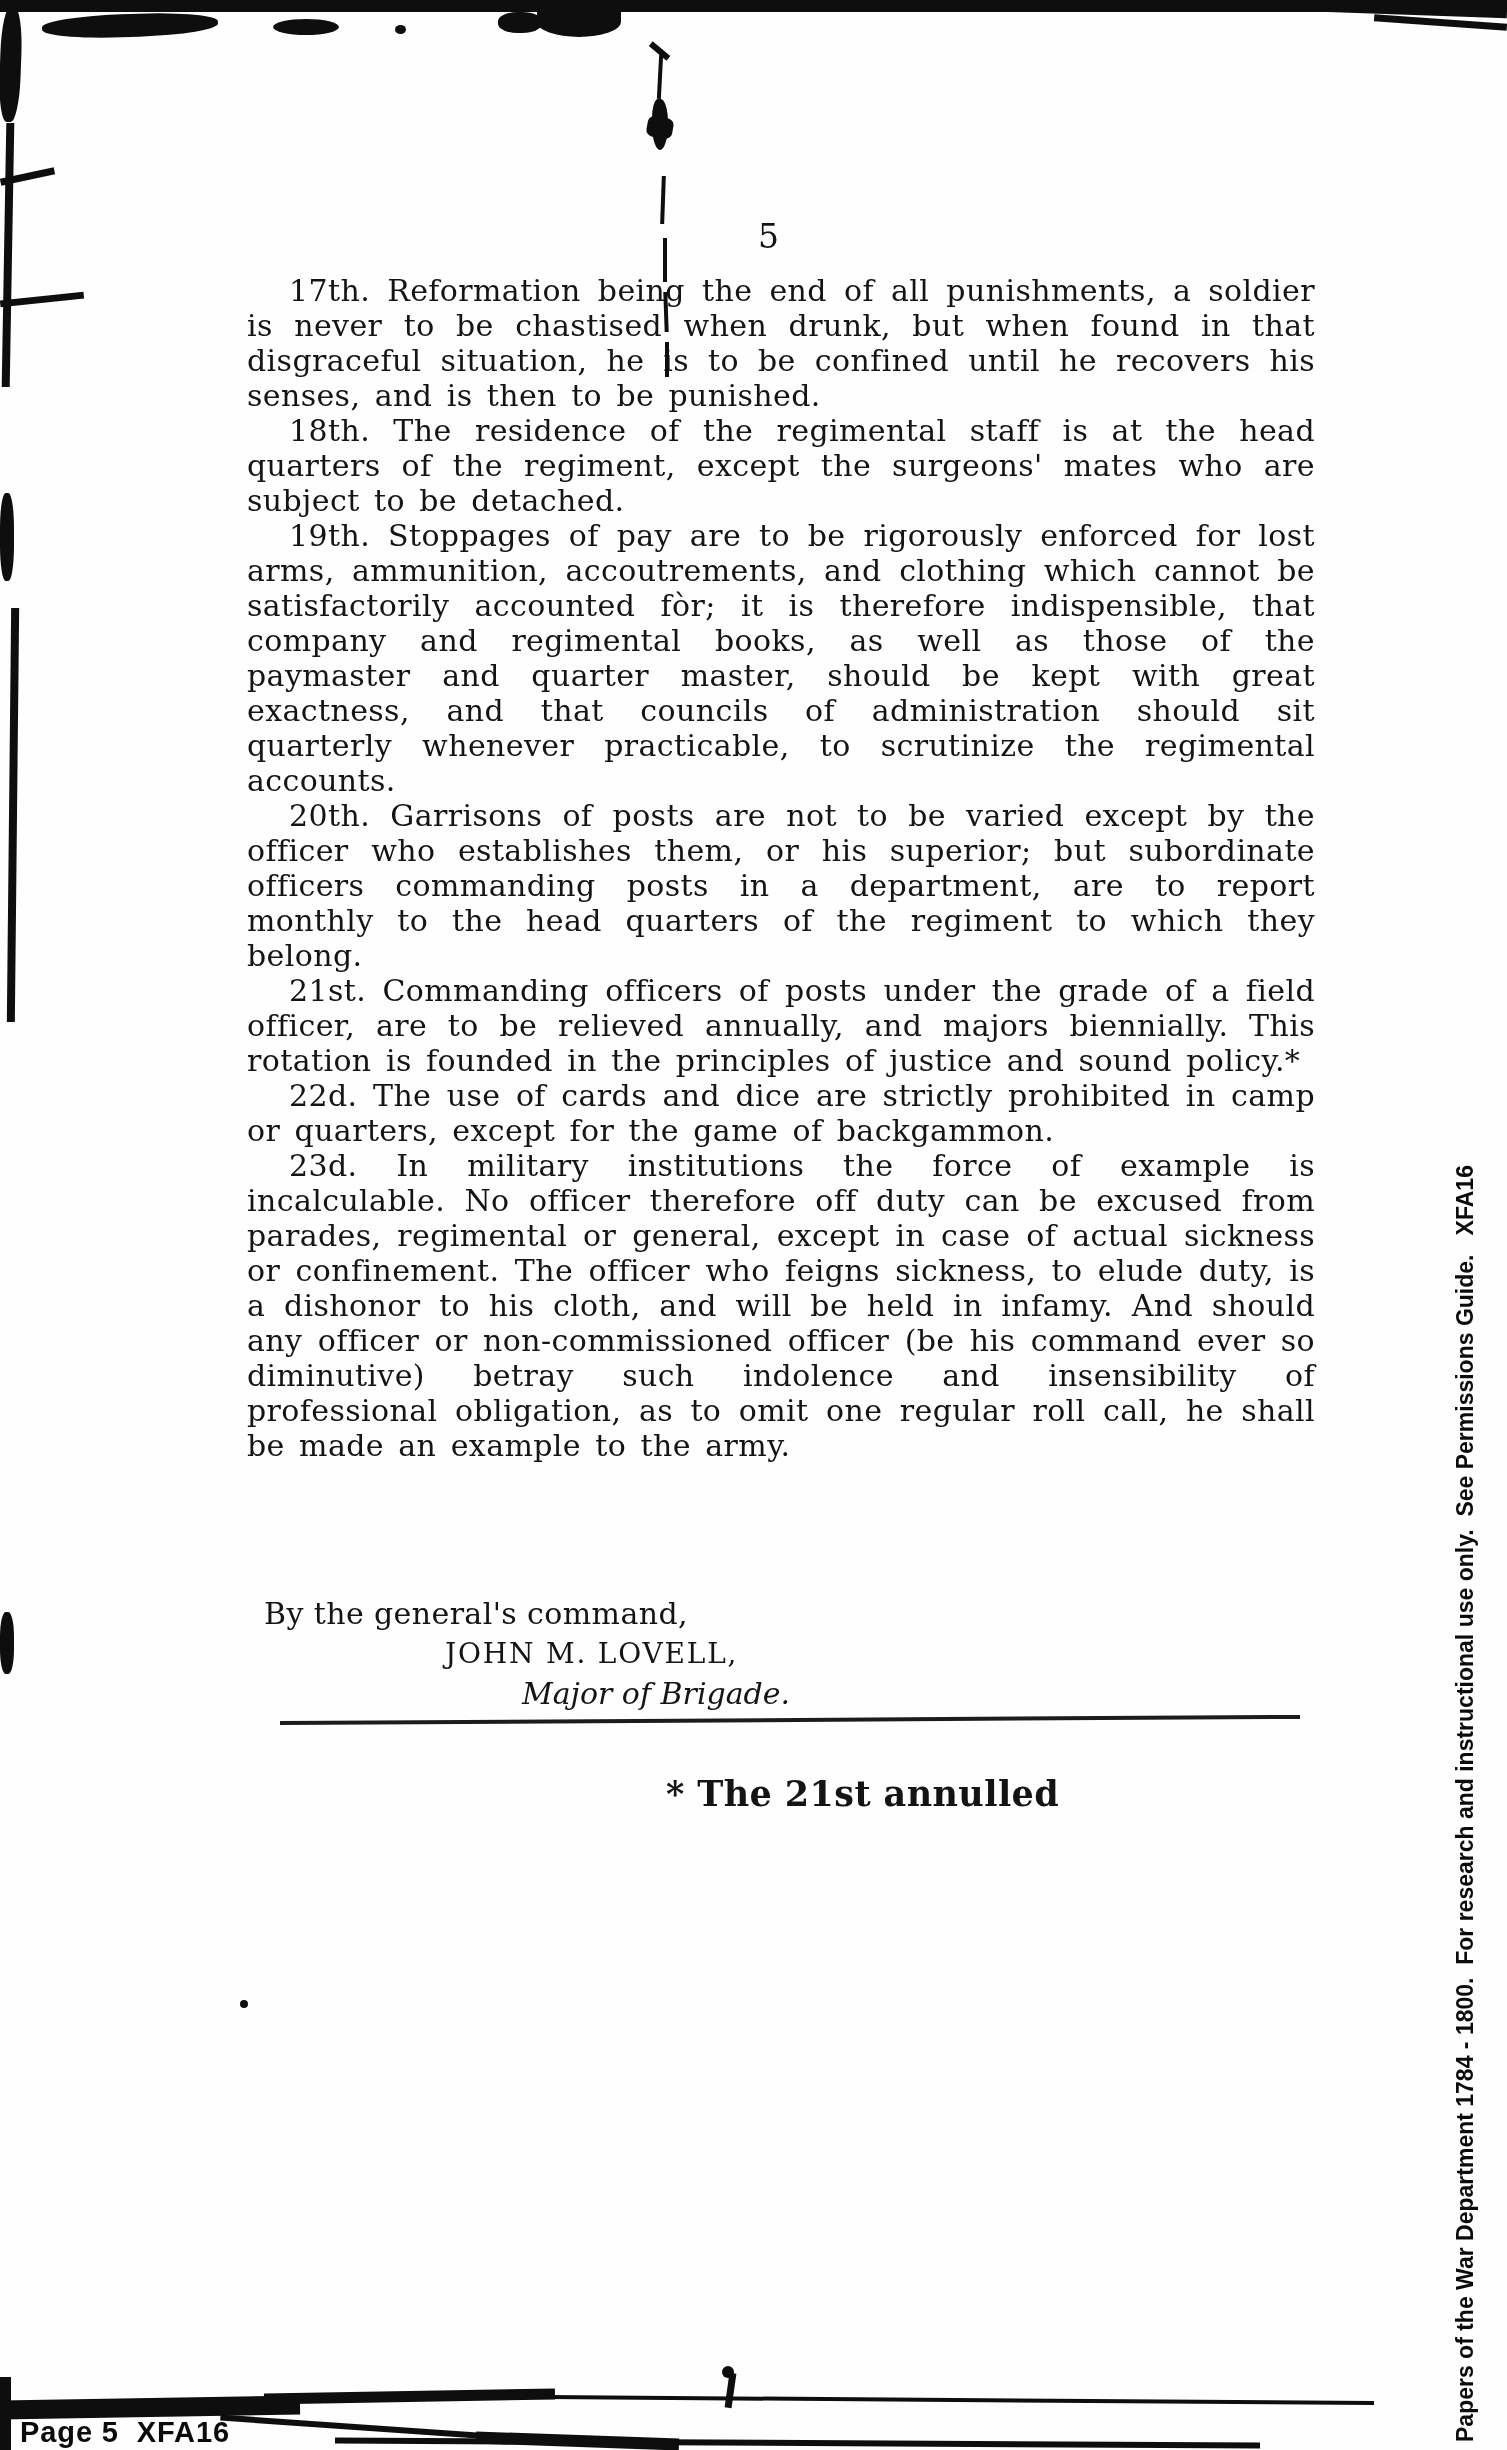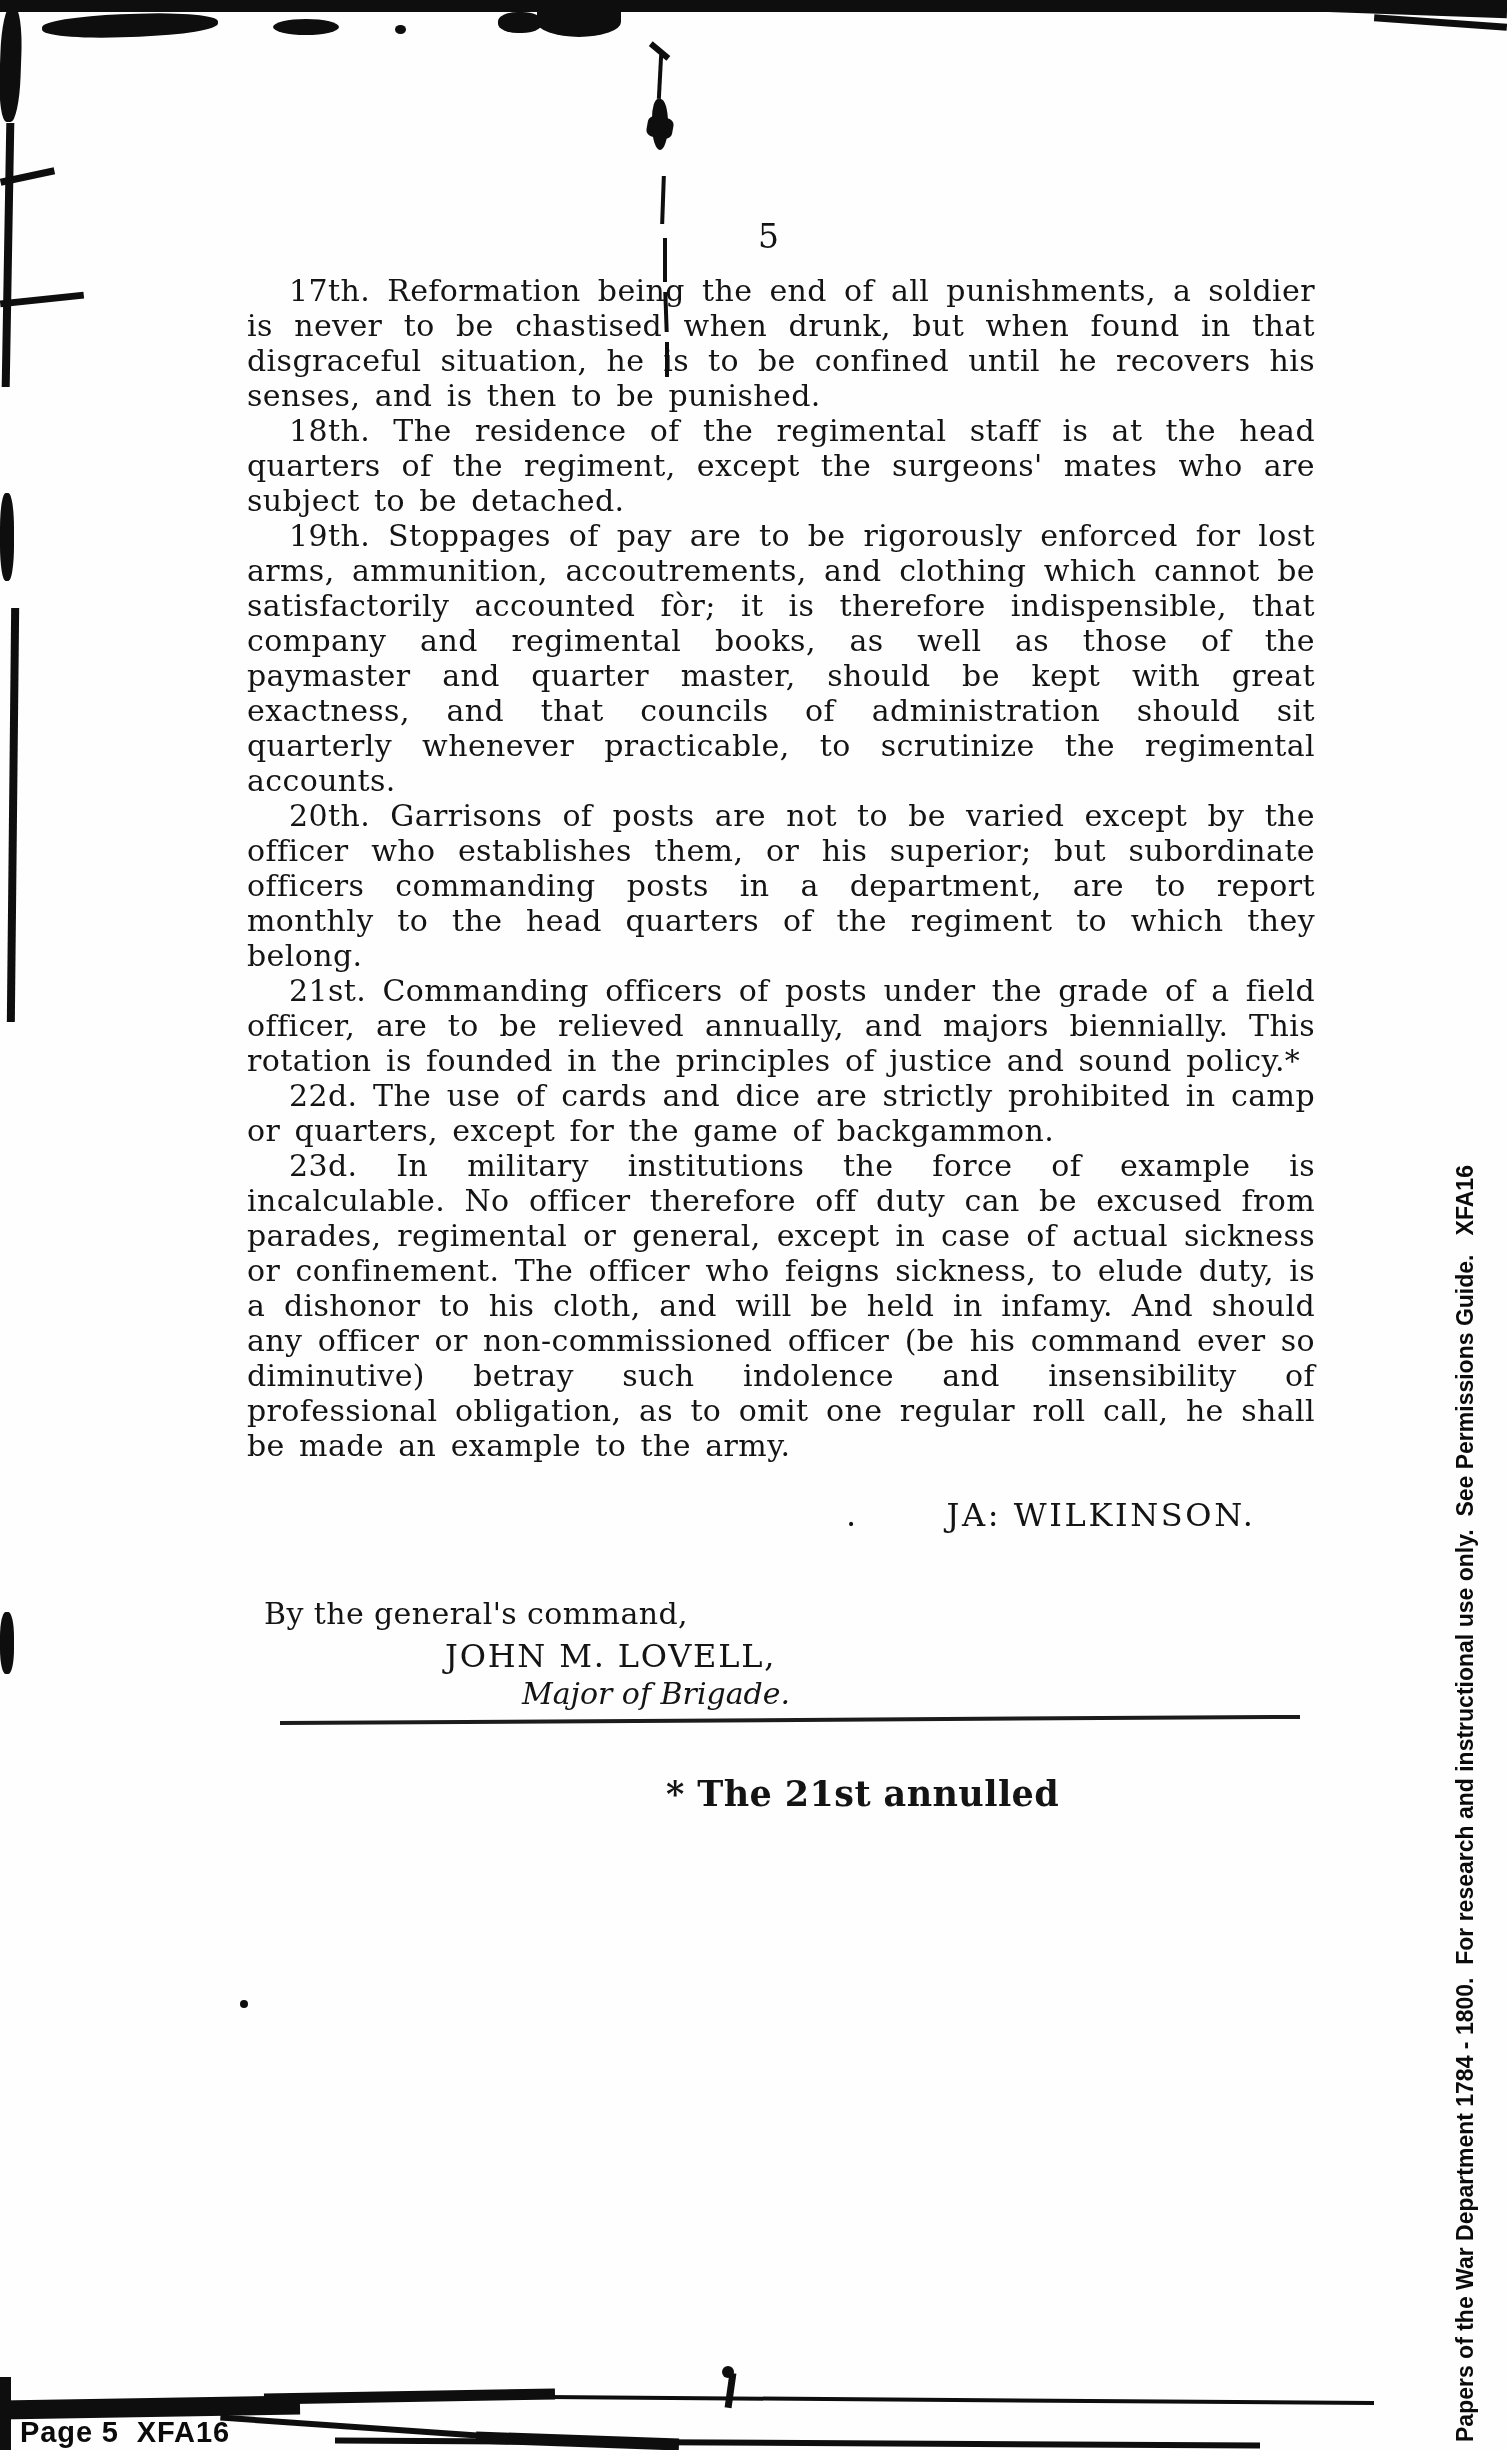--- a/index.html
+++ b/index.html
@@ -30,21 +30,21 @@
     position: absolute; left: 846px; top: 1496px;
     font-size: 32px; letter-spacing: 2.6px;
   }
   .sig-name { margin-left: 75px; }
   .closing-by {
     position: absolute; left: 264px; top: 1596px;
     font-size: 30px; letter-spacing: 0.4px;
   }
   .closing-name {
     position: absolute; left: 445px; top: 1637px;
-    font-size: 32px; letter-spacing: 1.8px;
+    font-size: 28px; letter-spacing: 1.8px;
   }
   .closing-title {
     position: absolute; left: 522px; top: 1676px;
     font-size: 30px; font-style: italic; text-align: right;
   }
   .footnote-rule {
     position: absolute; left: 280px; top: 1718px;
     width: 1020px; height: 3.5px; background: #1c1c1c;
     transform: rotate(-0.35deg);
   }
@@ -78,24 +78,20 @@
   <div class="text-column">
     <p class="body-para">17th. Reformation being the end of all punishments, a soldier is never to be chastised when drunk, but when found in that disgraceful situation, he is to be confined until he recovers his senses, and is then to be punished.</p>
     <p class="body-para">18th. The residence of the regimental staff is at the head quarters of the regiment, except the surgeons' mates who are subject to be detached.</p>
     <p class="body-para">19th. Stoppages of pay are to be rigorously enforced for lost arms, ammunition, accoutrements, and clothing which cannot be satisfactorily accounted fòr; it is therefore indispensible, that company and regimental books, as well as those of the paymaster and quarter master, should be kept with great exactness, and that councils of administration should sit quarterly whenever practicable, to scrutinize the regimental accounts.</p>
     <p class="body-para">20th. Garrisons of posts are not to be varied except by the officer who establishes them, or his superior; but subordinate officers commanding posts in a department, are to report monthly to the head quarters of the regiment to which they belong.</p>
     <p class="body-para">21st. Commanding officers of posts under the grade of a field officer, are to be relieved annually, and majors biennially.  This rotation is founded in the principles of justice and sound policy.*</p>
     <p class="body-para">22d. The use of cards and dice are strictly prohibited in camp or quarters, except for the game of backgammon.</p>
     <p class="body-para">23d. In military institutions the force of example is incalculable.  No officer therefore off duty can be excused from parades, regimental or general, except in case of actual sickness or confinement.  The officer who feigns sickness, to elude duty, is a dishonor to his cloth, and will be held in infamy.  And should any officer or non-commissioned officer (be his command ever so diminutive) betray such indolence and insensibility of professional obligation, as to omit one regular roll call, he shall be made an example to the army.</p>
   </div>
 
-  <div class="sig-line">
-    <span>.</span>
-    <span class="sig-name">JA: WILKINSON.</span>
-  </div>
 
   <div class="closing-by">By the general's command,</div>
   <div class="closing-name">JOHN M. LOVELL,</div>
   <div class="closing-title">Major of Brigade.</div>
 
   <div class="footnote-rule"></div>
   <div class="footnote">* The 21st annulled</div>
 
   <div class="art" style="left:0;top:0;width:1507px;height:11.5px;"></div>
   <div class="art" style="left:42px;top:14px;width:176px;height:23px;border-radius:45%;transform:rotate(-2deg);"></div>

